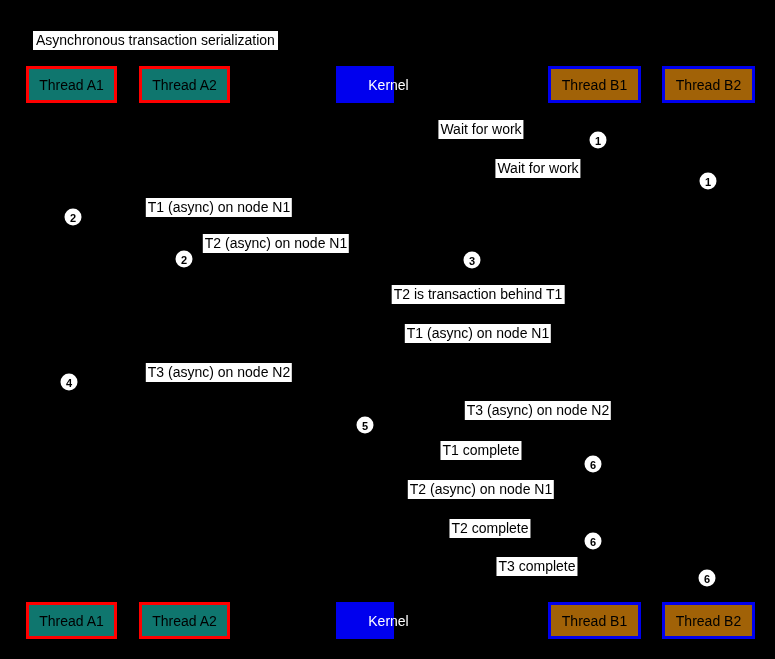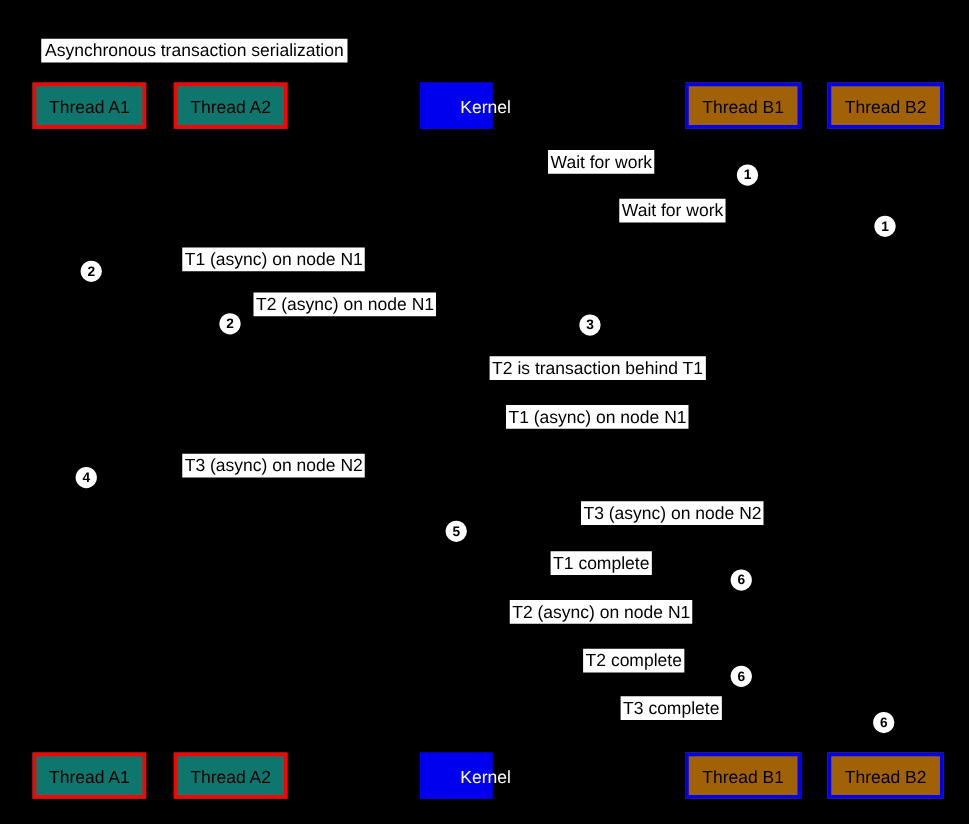--- a/index.html
+++ b/index.html
@@ -78,21 +78,21 @@
   <div class="msg" style="left:481px;top:120px;">Wait for work</div>
   <div class="msg" style="left:538px;top:159px;">Wait for work</div>
   <div class="msg" style="left:219px;top:198px;">T1 (async) on node N1</div>
   <div class="msg" style="left:276px;top:234px;">T2 (async) on node N1</div>
   <div class="msg" style="left:478px;top:285px;">T2 is transaction behind T1</div>
   <div class="msg" style="left:478px;top:324px;">T1 (async) on node N1</div>
   <div class="msg" style="left:219px;top:363px;">T3 (async) on node N2</div>
   <div class="msg" style="left:538px;top:401px;">T3 (async) on node N2</div>
   <div class="msg" style="left:481px;top:441px;">T1 complete</div>
   <div class="msg" style="left:481px;top:480px;">T2 (async) on node N1</div>
-  <div class="msg" style="left:507px;top:519px;">T2 complete</div>
+  <div class="msg" style="left:490px;top:519px;">T2 complete</div>
   <div class="msg" style="left:537px;top:557px;">T3 complete</div>
 
   <div class="marker" style="left:598px;top:140px;">1</div>
   <div class="marker" style="left:708px;top:181px;">1</div>
   <div class="marker" style="left:73px;top:217px;">2</div>
   <div class="marker" style="left:184px;top:259px;">2</div>
   <div class="marker" style="left:472px;top:260px;">3</div>
   <div class="marker" style="left:69px;top:382px;">4</div>
   <div class="marker" style="left:365px;top:425px;">5</div>
   <div class="marker" style="left:593px;top:464px;">6</div>

